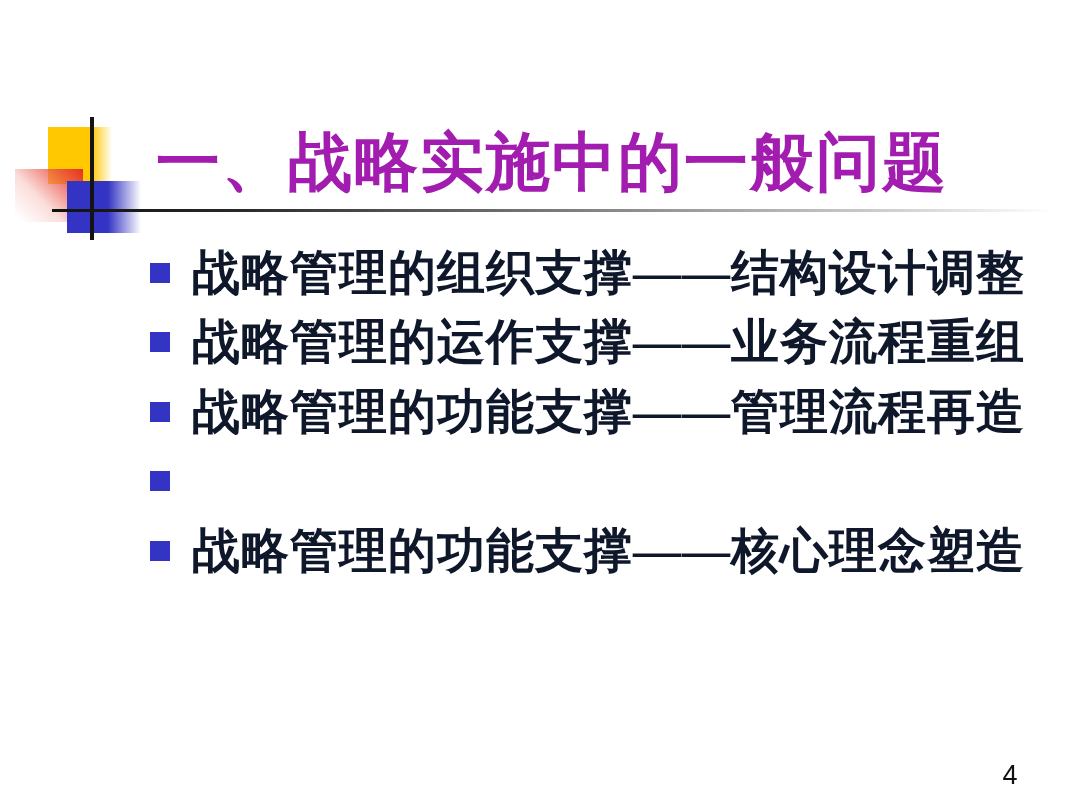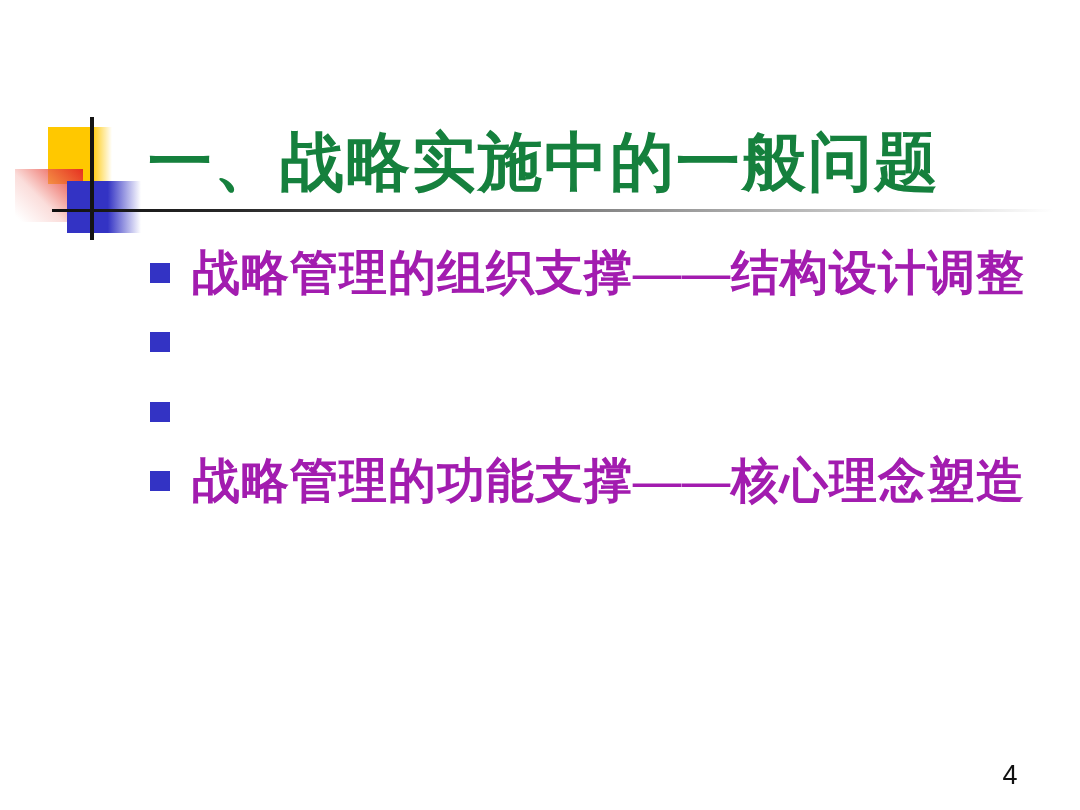--- a/index.html
+++ b/index.html
@@ -44,27 +44,27 @@
   .title-divider {
     position: absolute;
     left: 52px; top: 209px;
     width: 1012px; height: 3px;
     background: linear-gradient(90deg, #101010 0%, #282828 18%, #6e6e6e 45%, #a2a2a2 65%, #d2d2d2 84%, rgba(255,255,255,0) 99%);
   }
 
   
   .title {
     position: absolute;
-    left: 148px; top: 122px;
+    left: 156px; top: 122px;
     width: 900px; height: 82px;
     line-height: 82px;
     font-size: 64px;
     font-weight: bold;
     letter-spacing: 2px;
-    color: #15803d;
+    color: #a21caf;
     white-space: nowrap;
     margin: 0;
   }
 
   
   .bullets {
     position: absolute;
     left: 150px; top: 238px;
     width: 900px;
     list-style: none;
@@ -79,21 +79,21 @@
   .bullet-marker {
     flex: 0 0 auto;
     width: 20px; height: 20px;
     margin-right: 22px;
     background: #3333c4;
   }
   .bullet-text {
     font-size: 48px;
     font-weight: bold;
     letter-spacing: 1px;
-    color: #a21caf;
+    color: #0f172a;
     text-align: center;
   }
 
   
   .page-number {
     position: absolute;
     left: 960px; top: 760px;
     width: 100px;
     text-align: center;
     font-family: "Liberation Sans", "DejaVu Sans", sans-serif;
@@ -114,20 +114,25 @@
 
   <h1 class="title">一、战略实施中的一般问题</h1>
 
   <ul class="bullets">
     <li class="bullet-row">
       <span class="bullet-marker"></span>
       <span class="bullet-text">战略管理的组织支撑——结构设计调整</span>
     </li>
     <li class="bullet-row">
       <span class="bullet-marker"></span>
+      <span class="bullet-text">战略管理的运作支撑——业务流程重组</span>
+    </li>
+    <li class="bullet-row">
+      <span class="bullet-marker"></span>
+      <span class="bullet-text">战略管理的功能支撑——管理流程再造</span>
     </li>
     <li class="bullet-row">
       <span class="bullet-marker"></span>
     </li>
     <li class="bullet-row">
       <span class="bullet-marker"></span>
       <span class="bullet-text">战略管理的功能支撑——核心理念塑造</span>
     </li>
   </ul>
 

